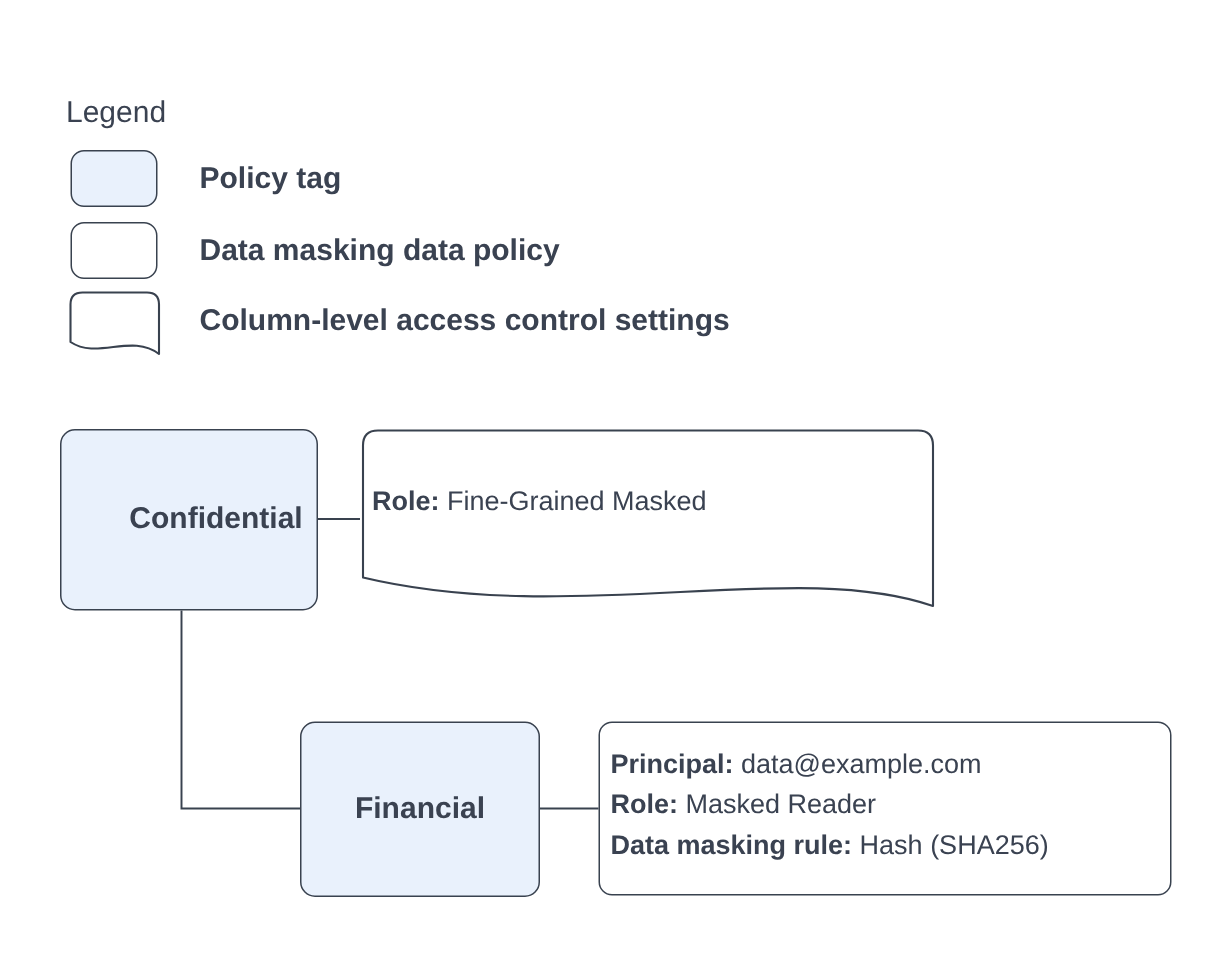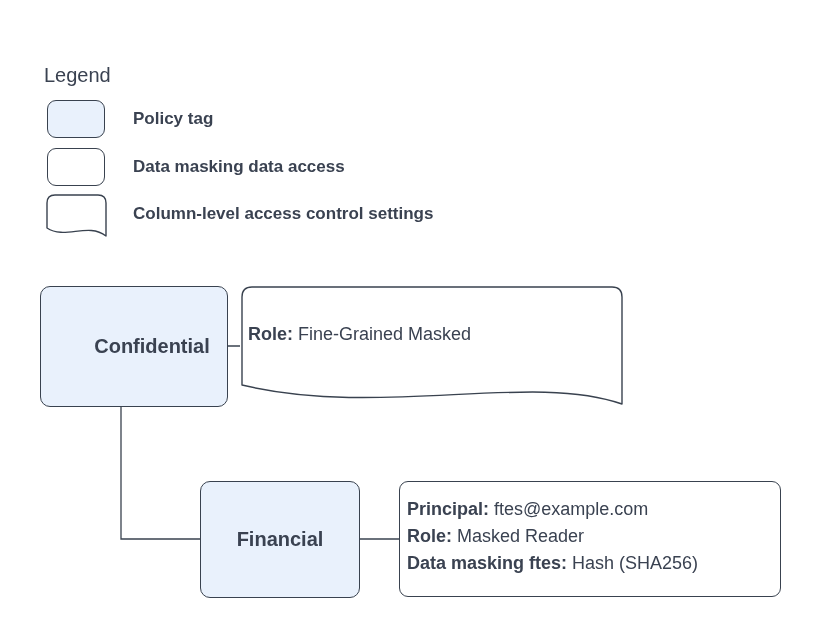--- a/index.html
+++ b/index.html
@@ -27,21 +27,21 @@
   .swatch{
     position:absolute;background:#ffffff;border:1.4px solid var(--stroke);
     box-sizing:border-box;border-radius:9px;
   }
   .swatch.blue{background:var(--tag-fill);}
 
   .legend-title{
     position:absolute;left:44px;top:63px;font-size:20px;font-weight:normal;line-height:24px;
   }
   .legend-label{
-    position:absolute;left:133px;font-size:17px;font-weight:bold;line-height:24px;white-space:nowrap;
+    position:absolute;left:133px;font-size:20px;font-weight:bold;line-height:24px;white-space:nowrap;
   }
 
   .anno{
     position:absolute;font-size:18px;line-height:27px;white-space:nowrap;color:var(--text);
   }
   .anno b{font-weight:bold;}
 </style>
 </head>
 <body>
 
@@ -64,37 +64,37 @@
              V203 Q47,195 55,195 Z"></path>
   </svg>
 
   <div>
     <div class="legend-title">Legend</div>
 
     <div class="swatch blue" style="left:47px;top:100px;width:58px;height:38px;"></div>
     <div class="legend-label" style="top:107px;">Policy tag</div>
 
     <div class="swatch" style="left:47px;top:148px;width:58px;height:38px;"></div>
-    <div class="legend-label" style="top:155px;">Data masking data access</div>
+    <div class="legend-label" style="top:155px;">Data masking data policy</div>
 
     <div class="legend-label" style="top:202px;">Column-level access control settings</div>
   </div>
 
-  <div class="node" style="left:40px;top:286px;width:188px;height:121px;border-radius:10px;padding-left:36px;">
+  <div class="node" style="left:40px;top:286px;width:172px;height:121px;border-radius:10px;padding-left:36px;">
     <span class="node-label">Confidential</span>
   </div>
 
   <div class="anno" style="left:248px;top:321px;">
     <div><b>Role:</b><span> Fine-Grained Masked</span></div>
   </div>
 
   <div class="node" style="left:200px;top:481px;width:160px;height:117px;border-radius:10px;">
     <span class="node-label">Financial</span>
   </div>
 
   <div class="node" style="left:399px;top:481px;width:382px;height:116px;border-radius:9px;background:#ffffff;"></div>
   <div class="anno" style="left:407px;top:496px;">
-    <div><b>Principal:</b><span> ftes@example.com</span></div>
+    <div><b>Principal:</b><span> data@example.com</span></div>
     <div><b>Role:</b><span> Masked Reader</span></div>
-    <div><b>Data masking ftes:</b><span> Hash (SHA256)</span></div>
+    <div><b>Data masking rule:</b><span> Hash (SHA256)</span></div>
   </div>
 
 </div>
 
 </body></html>

